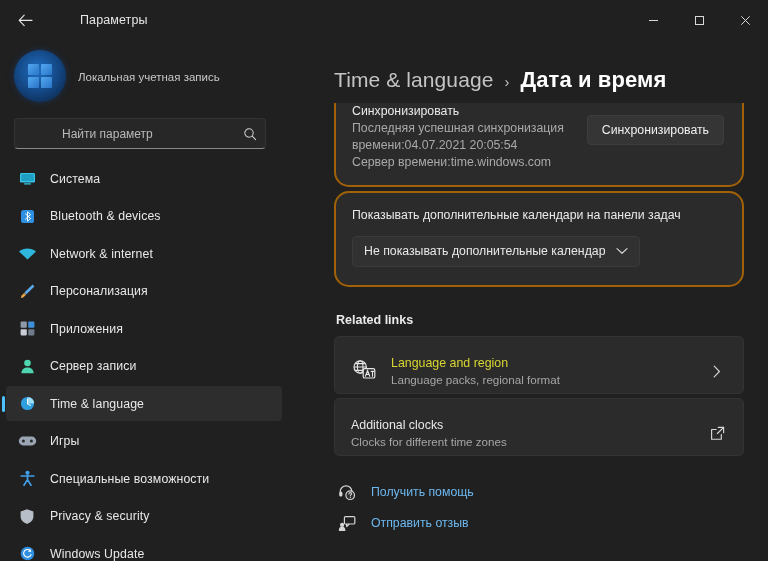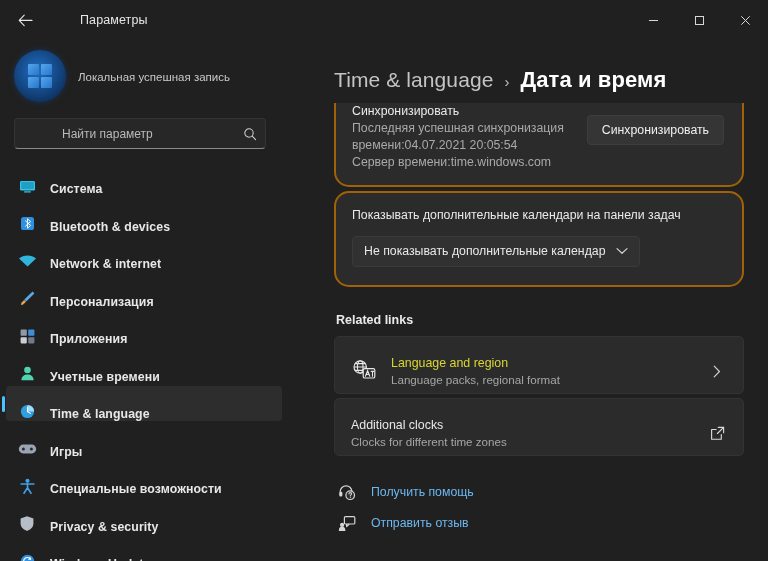--- a/index.html
+++ b/index.html
@@ -135,26 +135,25 @@
   .navlist {
     margin-top: 4px;
     padding: 0 8px 0 6px;
     flex: 1;
     overflow: hidden;
   }
   .navitem {
     position: relative;
     height: 35px;
     display: flex;
-    align-items: flex-end;
+    align-items: center;
     border-radius: 4px;
     padding-left: 10px;
     cursor: pointer;
     margin-bottom: 2.5px;
-    font-weight: bold;
   }
   .navitem.selected { background: #2d2d2d; }
   .navitem.selected::before {
     content: "";
     position: absolute;
     left: -4px; top: 50%;
     transform: translateY(-50%);
     width: 3px; height: 16px;
     background: #4cc2ff;
     border-radius: 2px;
@@ -363,21 +362,21 @@
       <div class="profile">
         <div class="avatar">
           <div class="winlogo">
             <i></i>
               <i></i>
               <i></i>
               <i></i>
           </div>
         </div>
         <div class="profile-text">
-          <div class="profile-sub">Локальная успешная запись</div>
+          <div class="profile-sub">Локальная учетная запись</div>
         </div>
       </div>
 
       <div class="searchbox">
         <input type="text" placeholder="Найти параметр" style="">
         <svg width="14" height="14" viewBox="0 0 14 14">
           <circle cx="6" cy="6" r="4.2" stroke="#cfcfcf" stroke-width="1.05" fill="none"></circle>
           <path d="M9.2 9.2 L12.6 12.6" stroke="#cfcfcf" stroke-width="1.05" stroke-linecap="round"></path>
         </svg>
       </div>
@@ -436,21 +435,21 @@
           <span class="navlabel">Приложения</span>
         </div>
 
         <div class="navitem">
           <span class="navicon">
             <svg width="17" height="17" viewBox="0 0 17 17">
               <circle cx="8.5" cy="5" r="3.3" fill="#4fd4b0"></circle>
               <path d="M2.4 15.2 C2.4 11.2 5.2 9.4 8.5 9.4 C11.8 9.4 14.6 11.2 14.6 15.2 Z" fill="#4fd4b0"></path>
             </svg>
           </span>
-          <span class="navlabel">Учетные времени</span>
+          <span class="navlabel">Сервер записи</span>
         </div>
 
         <div class="navitem selected">
           <span class="navicon">
             <svg width="17" height="17" viewBox="0 0 17 17">
               <circle cx="8.5" cy="8.5" r="6.6" fill="#2f9fe0"></circle>
               <path d="M8.5 1.9 A6.6 6.6 0 0 1 15.1 8.5 L8.5 8.5 Z" fill="#9fdcf8"></path>
               <path d="M8.5 4.4 V8.7 L11.4 10.4" stroke="#ffffff" stroke-width="1.1" fill="none" stroke-linecap="round"></path>
             </svg>
           </span>

